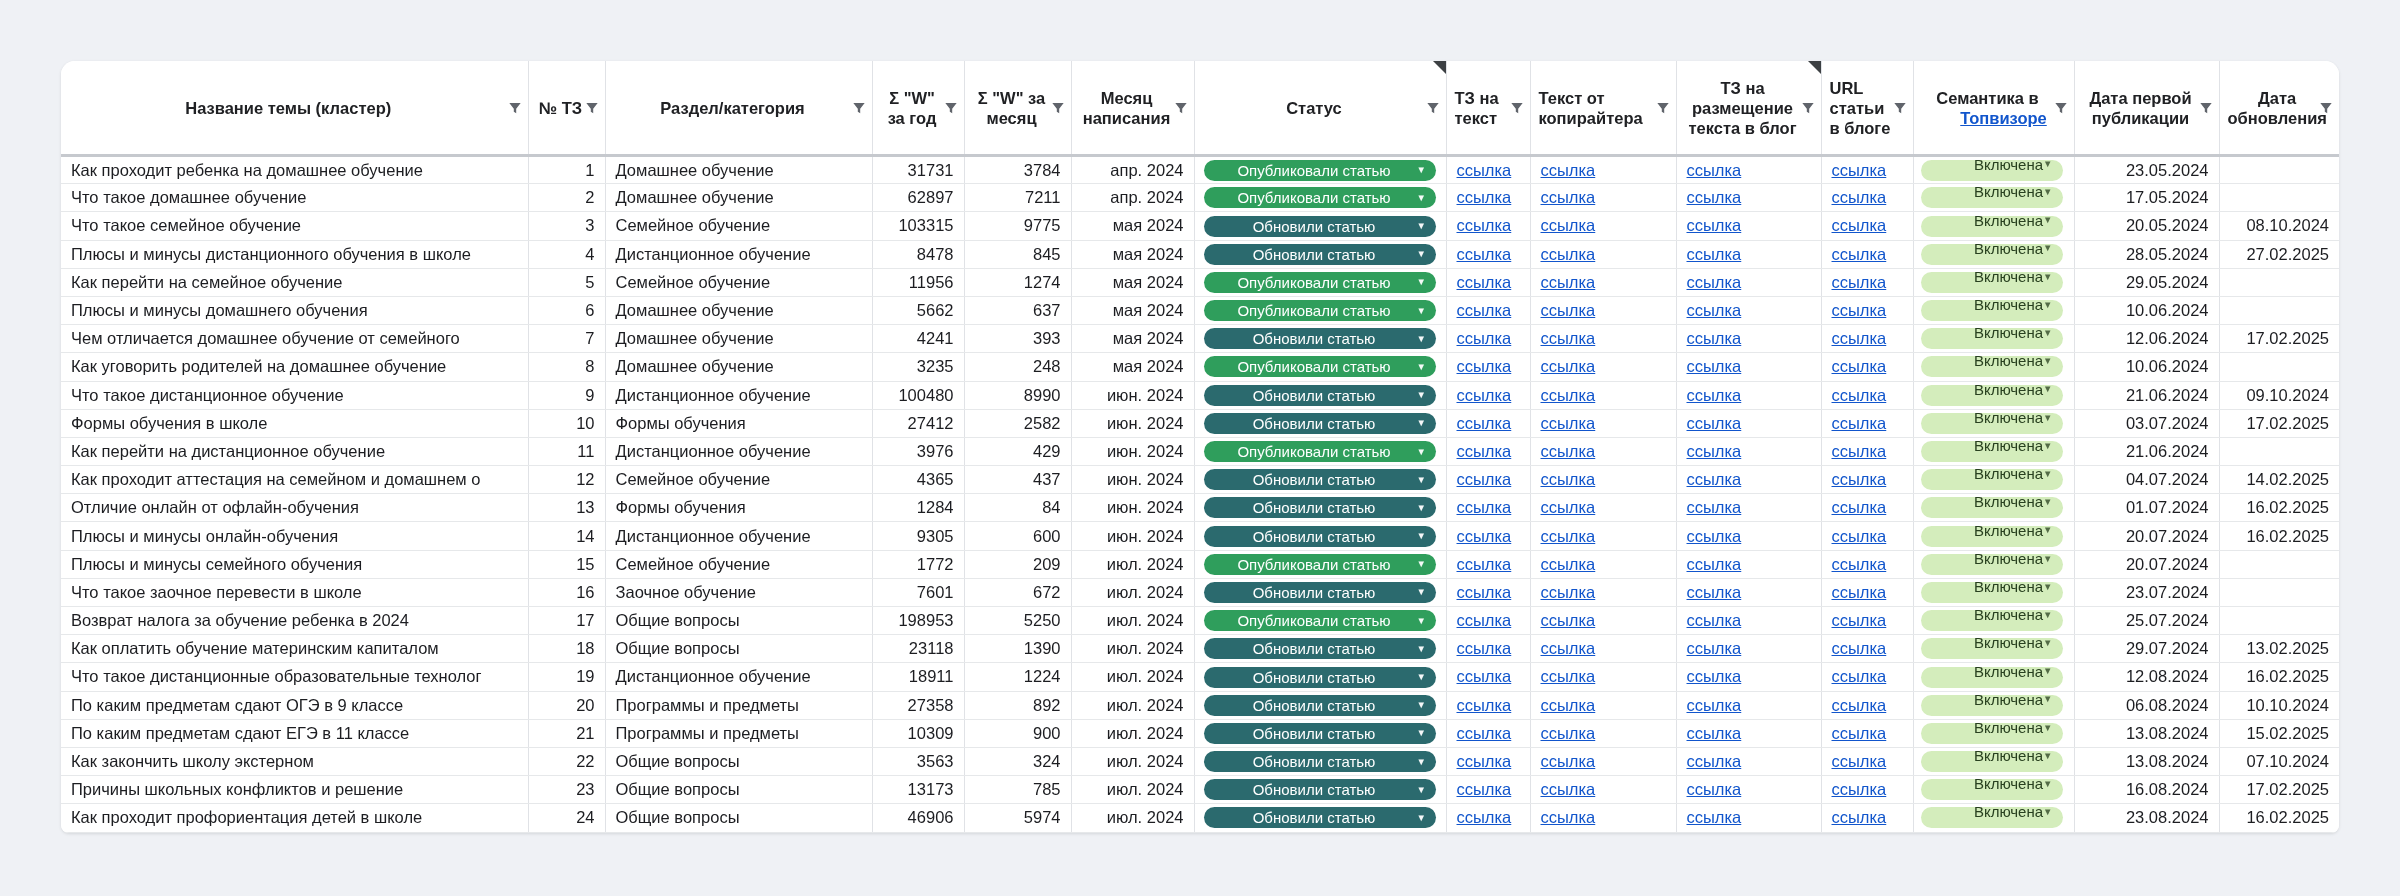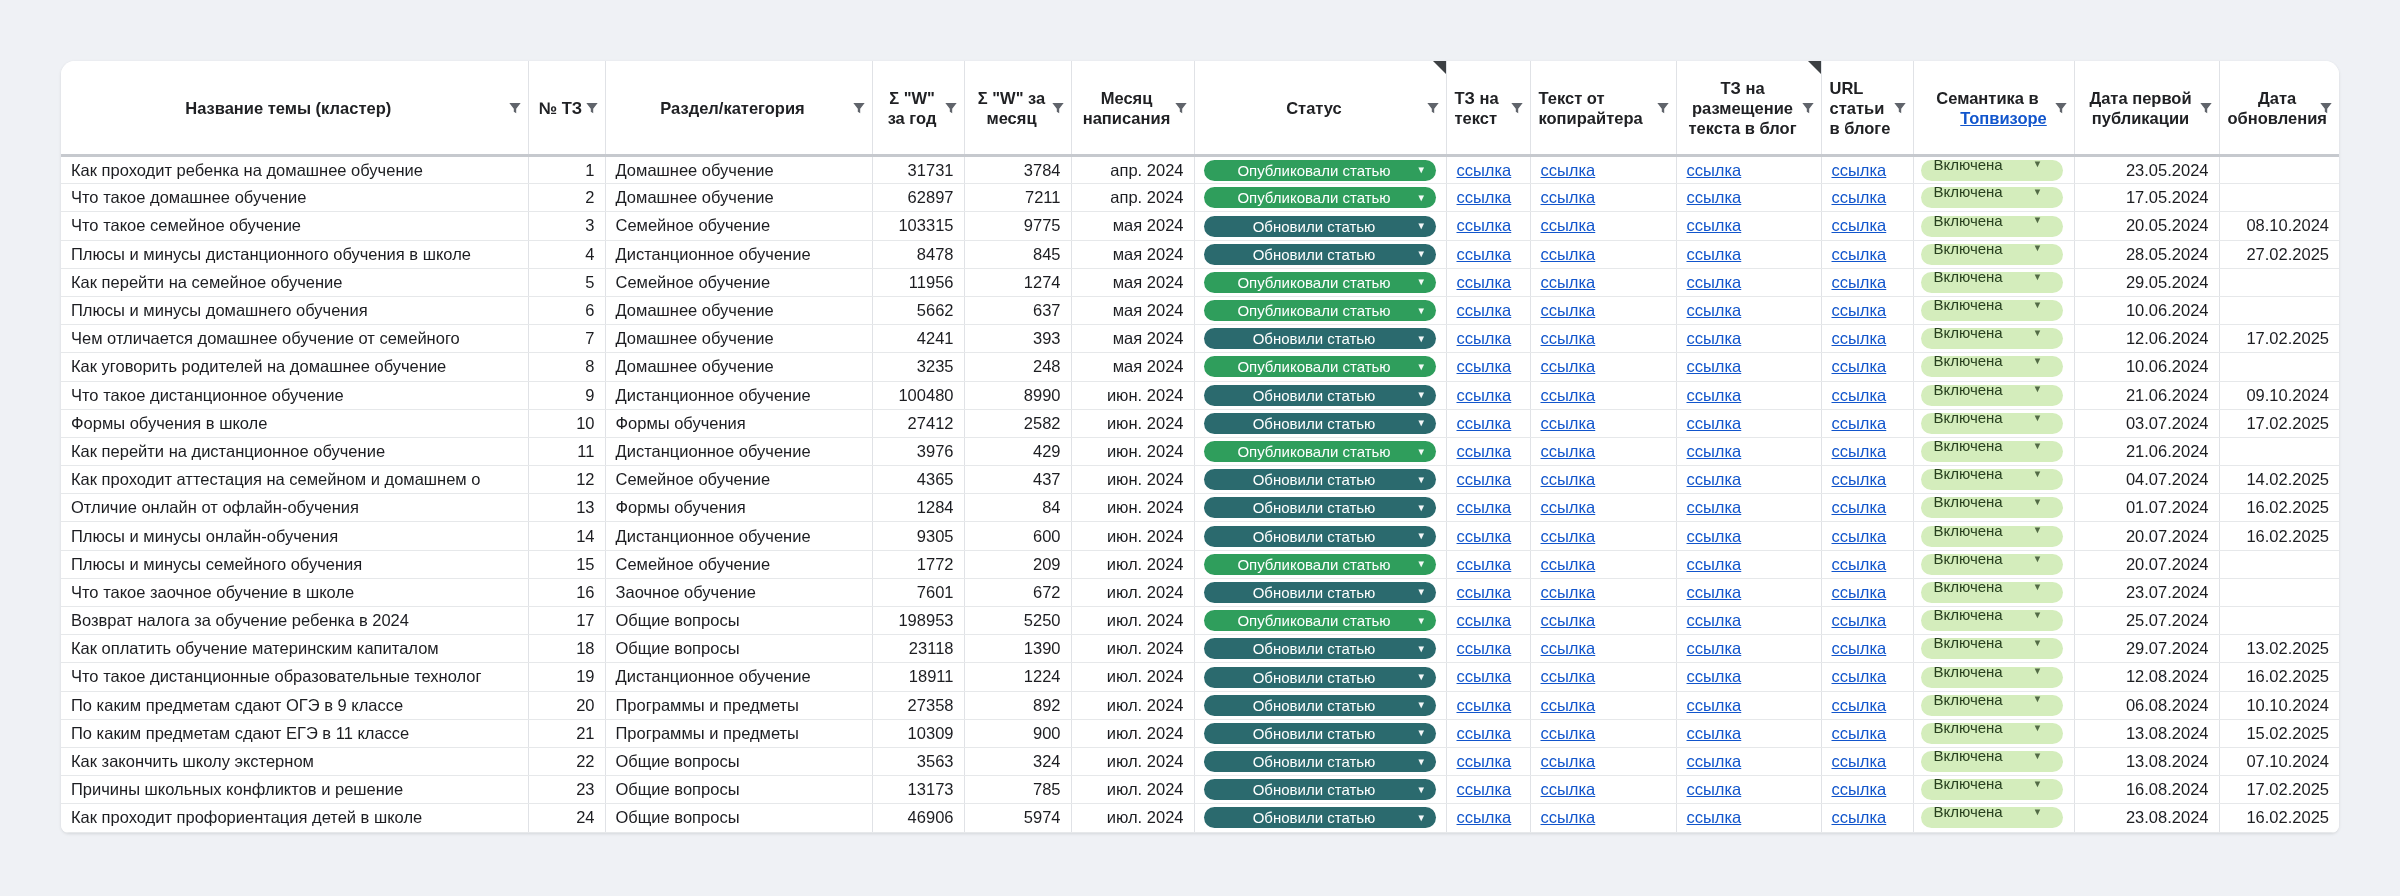--- a/index.html
+++ b/index.html
@@ -60,22 +60,22 @@
   .chip.status{
     width:232px;position:relative;justify-content:center;
     color:#ffffff;font-size:15px;padding:0 26px 0 14px;
   }
   .chip .chev{font-size:9.5px;line-height:1;}
   .chip.status .chev{
     position:absolute;right:10px;top:50%;transform:translateY(-50%);
     color:rgba(255,255,255,.95);
   }
   .chip.sem{
-    width:142px;justify-content:flex-start;
-    font-size:15px;padding:0 10px 12px 13px;gap:30px;
+    width:142px;justify-content:flex-end;
+    font-size:15px;padding:0 10px 12px 13px;
   }
   .chip.sem .chev{opacity:.75;}
 </style>
 </head>
 <body style="background: rgb(239, 241, 245);">
 
 <div class="sheet">
   <table>
     <colgroup id="cols">
         <col style="width: 467px;">
@@ -464,21 +464,21 @@
           <td class="al"><a href="#" class="cell-link">ссылка</a></td>
           <td class="al"><a href="#" class="cell-link">ссылка</a></td>
           <td class="al semcell"><div class="chip sem" style="background: rgb(212, 237, 188); color: rgb(40, 64, 31);">
               <span>Включена</span>
               <span class="chev">▼</span>
             </div></td>
           <td class="ar">20.07.2024</td>
           <td class="ar"></td>
         </tr>
         <tr>
-          <td class="al">Что такое заочное обучение в школе</td>
+          <td class="al">Что такое заочное перевести в школе</td>
           <td class="ar">16</td>
           <td class="al">Заочное обучение</td>
           <td class="ar">7601</td>
           <td class="ar">672</td>
           <td class="ar">июл. 2024</td>
           <td class="ac"><div class="chip status" style="background: rgb(43, 106, 110); color: rgb(255, 255, 255);">
               <span>Обновили статью</span>
               <span class="chev">▼</span>
             </div></td>
           <td class="al"><a href="#" class="cell-link">ссылка</a></td>

